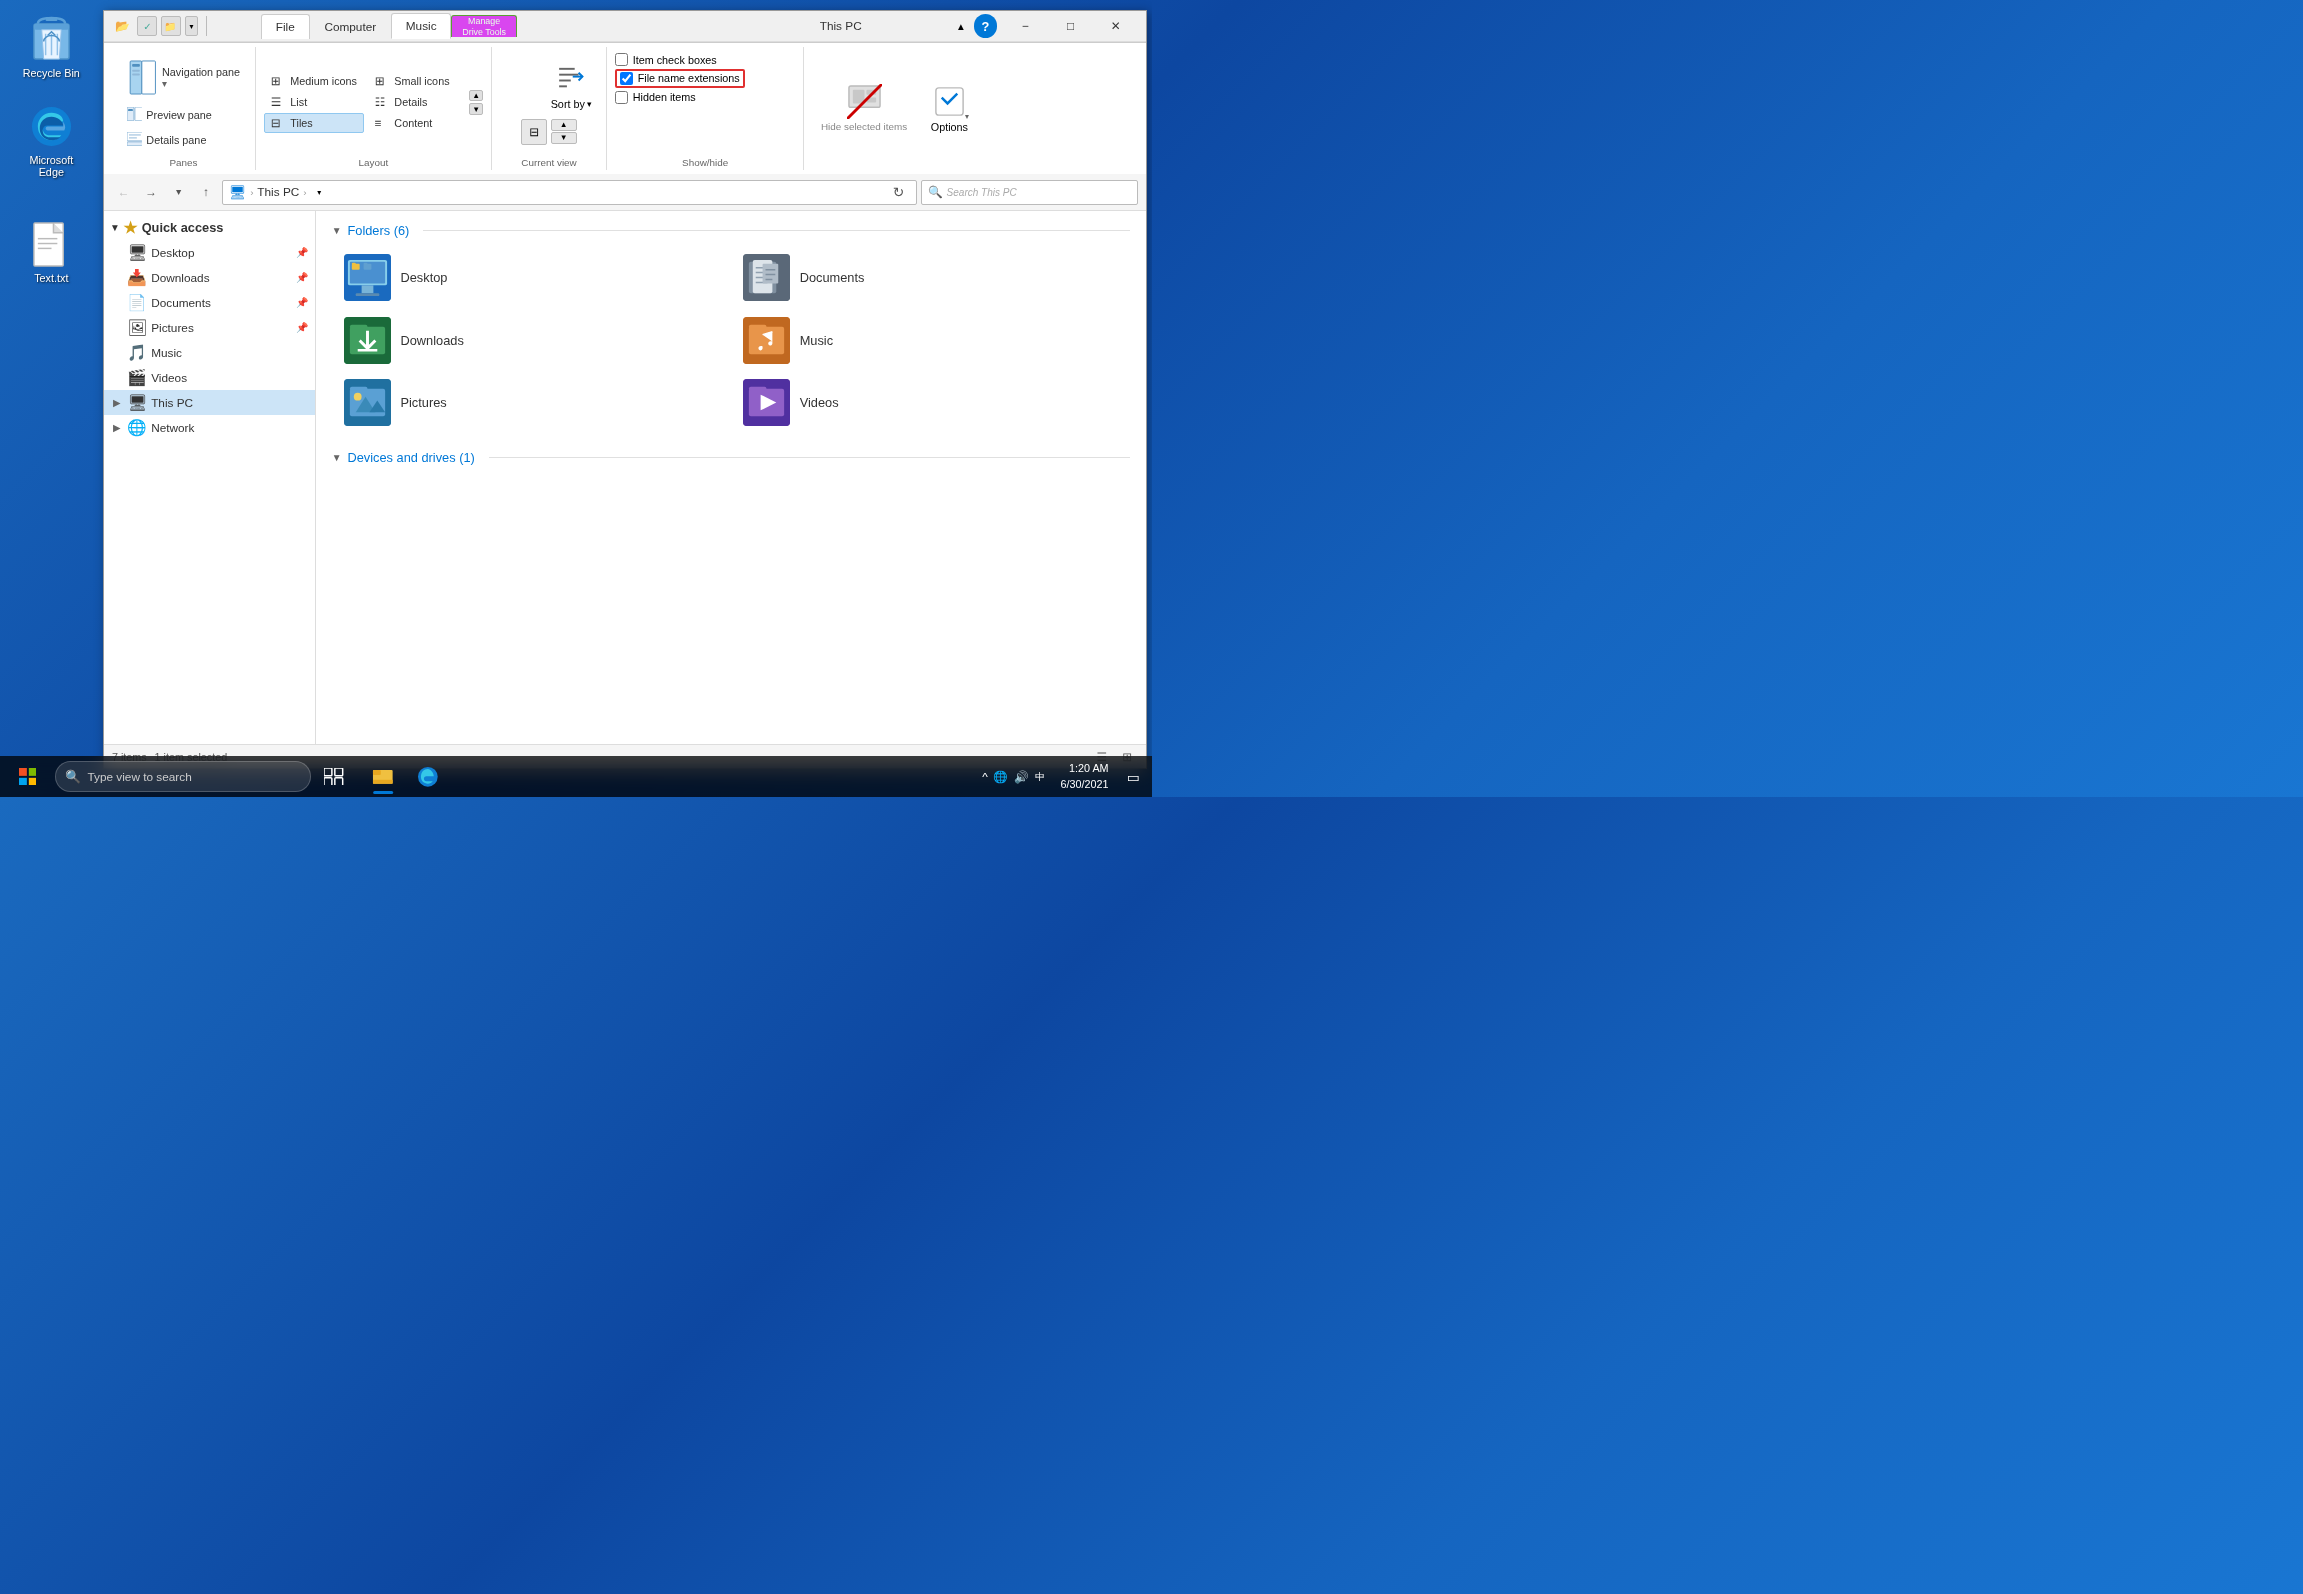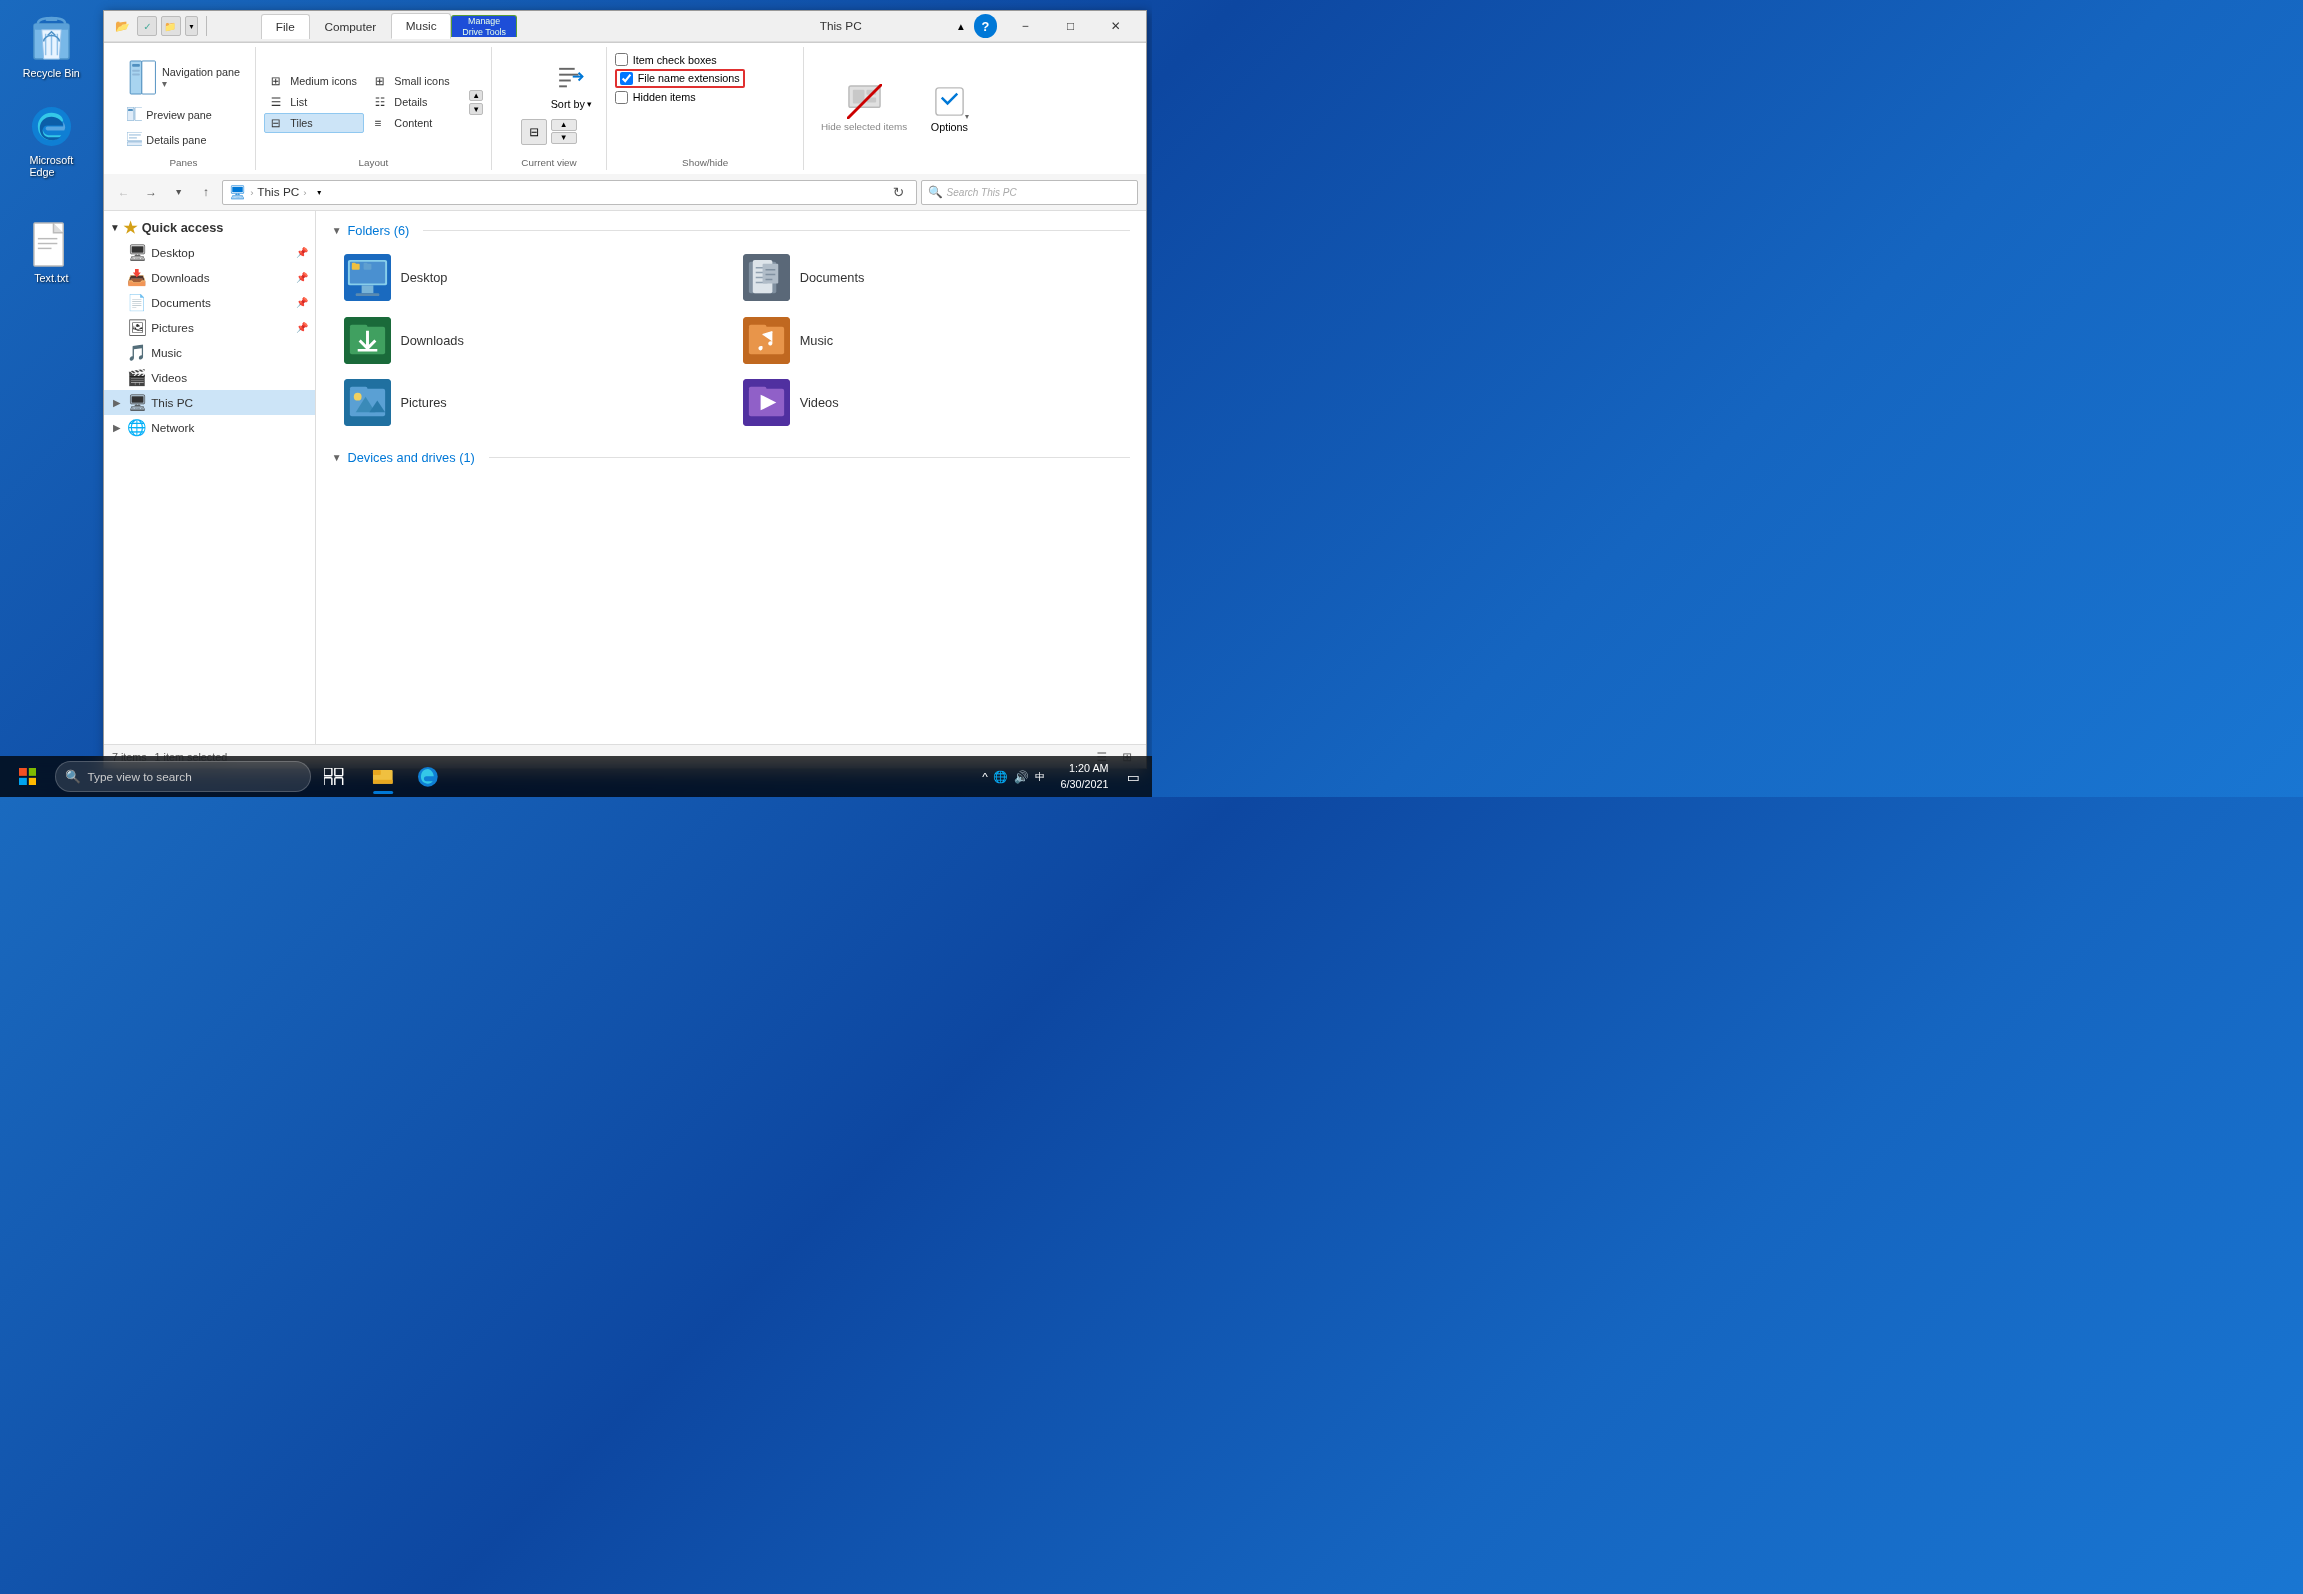--- a/index.html
+++ b/index.html
@@ -28,21 +28,21 @@
       width: 47px;
       height: 47px;
       margin-bottom: 3.9px;
       display: flex;
       align-items: center;
       justify-content: center;
     }
     .desktop-icon .icon-label {
       color: white;
       font-size: 10.8px;
-      text-align: left;
+      text-align: center;
       text-shadow: 1px 1px 2px rgba(0,0,0,0.8);
     }
 
     
     .explorer-window {
       position: absolute;
       top: 9.9px;
       left: 103px;
       width: 1044px;
       height: 759px;
@@ -656,21 +656,21 @@
       <div class="ribbon-tabs" style="height:100%; background:transparent; padding:0; gap:0; align-items:center;">
         <div class="ribbon-tab active">
           <span>File</span>
         </div>
         <div class="ribbon-tab">
           <span>Computer</span>
         </div>
         <div class="ribbon-tab" style="background:white; border:1px solid #ccc; border-bottom-color:white;">
           <span>Music</span>
         </div>
-        <div class="ribbon-tab manage" style="background:#1d4ed8; color:white; font-size:10.8px; height:21.7px; padding:2px 9.9px; border-color:#5a9e35; border-radius:3px 3px 0 0;">
+        <div class="ribbon-tab manage" style="background:#d946ef; color:white; font-size:10.8px; height:21.7px; padding:2px 9.9px; border-color:#5a9e35; border-radius:3px 3px 0 0;">
           <div style="font-size:8.9px; color:#e8ffe8; text-align:center; line-height:1.2;">
             <span>Manage</span><br>
             <span>Drive Tools</span>
           </div>
         </div>
       </div>
 
       <div style="flex:1;"></div>
       <div class="title-text">This PC</div>
     </div>

